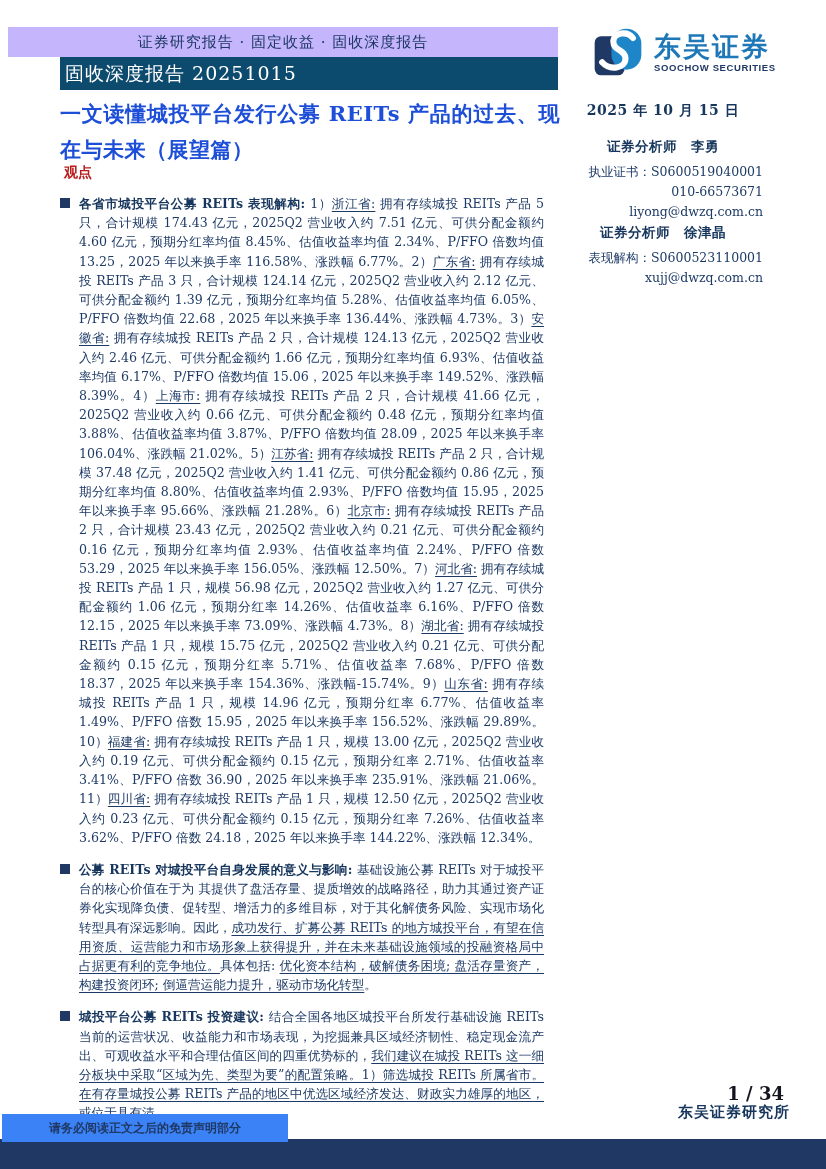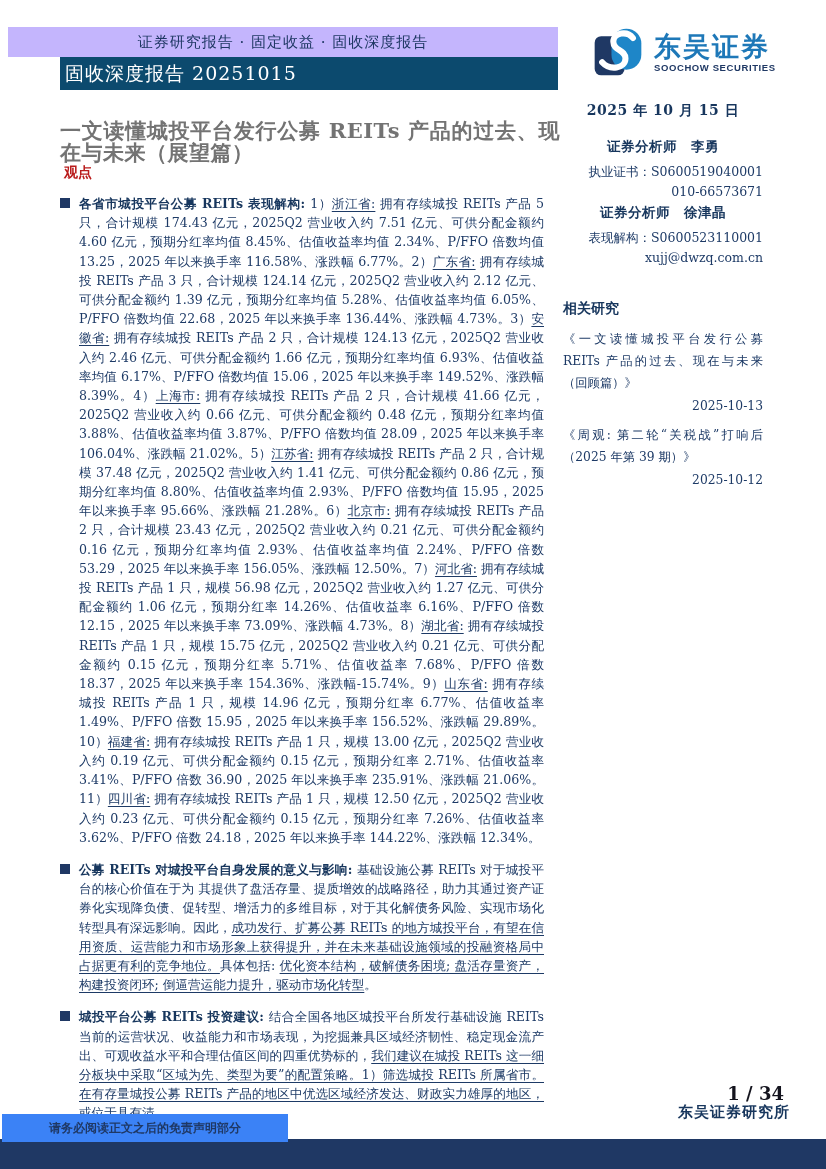--- a/index.html
+++ b/index.html
@@ -21,22 +21,22 @@
     background:#0c4a6e; color:#ffffff;
     font-size:19px; line-height:33px; padding-left:5px; letter-spacing:1px;
   }
   .logo { position:absolute; left:590px; top:22px; width:210px; height:60px; display:flex; align-items:center; }
   .logo-icon { width:56px; height:56px; flex:0 0 56px; }
   .logo-text { margin-left:8px; display:flex; flex-direction:column; justify-content:center; }
   .logo-cn { font-size:27px; color:#1e78b8; letter-spacing:2px; line-height:30px; font-weight:bold; }
   .logo-en { font-size:9.5px; color:#1f3864; font-weight:bold; letter-spacing:0.6px; font-family:"Liberation Sans",sans-serif; }
   .title {
     position:absolute; left:60px; top:96px; width:500px;
-    font-size:21px; font-weight:bold; color:#737373; line-height:22px;
-    text-align:justify; letter-spacing:0.5px;margin-top:24px;
+    font-size:21px; font-weight:bold; color:#1d4ed8; line-height:36px;
+    text-align:justify; letter-spacing:0.5px;
   }
   
   .viewpoint-heading {
     position:absolute; left:64px; top:164px;
     font-size:14px; font-weight:bold; color:#b91c1c;
   }
   .body-col { position:absolute; left:60px; top:194px; width:484px; }
   .bullet { position:relative; padding-left:19px; text-align:justify;
     font-size:12.6px; line-height:19.2px; color:#1d3a66; margin-bottom:13px; }
   .bullet-marker { position:absolute; left:0; top:4px; width:10px; height:10px; background:#1f3864; }
@@ -100,35 +100,29 @@
     </div>
   </div>
 
   <div class="side-col">
     <div class="side-date">2025 年 10 月 15 日</div>
 
     <div class="analyst">
       <div class="analyst-role">证券分析师　李勇</div>
       <div class="analyst-line">执业证书：S0600519040001</div>
       <div class="analyst-line">010-66573671</div>
+      <div class="analyst-line">liyong@dwzq.com.cn</div>
     </div>
 
     <div class="analyst" style="margin-top:2px;">
       <div class="analyst-role">证券分析师　徐津晶</div>
       <div class="analyst-line">表现解构：S0600523110001</div>
       <div class="analyst-line">xujj@dwzq.com.cn</div>
     </div>
   </div>
 
-  <div class="related">
-    <div class="related-heading">相关研究</div>
-    <div class="related-item">《一文读懂城投平台发行公募 REITs 产品的过去、现在与未来（回顾篇）》</div>
-    <div class="related-date">2025-10-13</div>
-    <div class="related-item">《周观: 第二轮“关税战”打响后（2025 年第 39 期）》</div>
-    <div class="related-date">2025-10-12</div>
-  </div>
 
   <div class="footer-page">1 / 34</div>
   <div class="footer-org">东吴证券研究所</div>
   <div class="footer-disclaimer">请务必阅读正文之后的免责声明部分</div>
   <div class="footer-band"></div>
 
 </div>
 
 </body></html>

